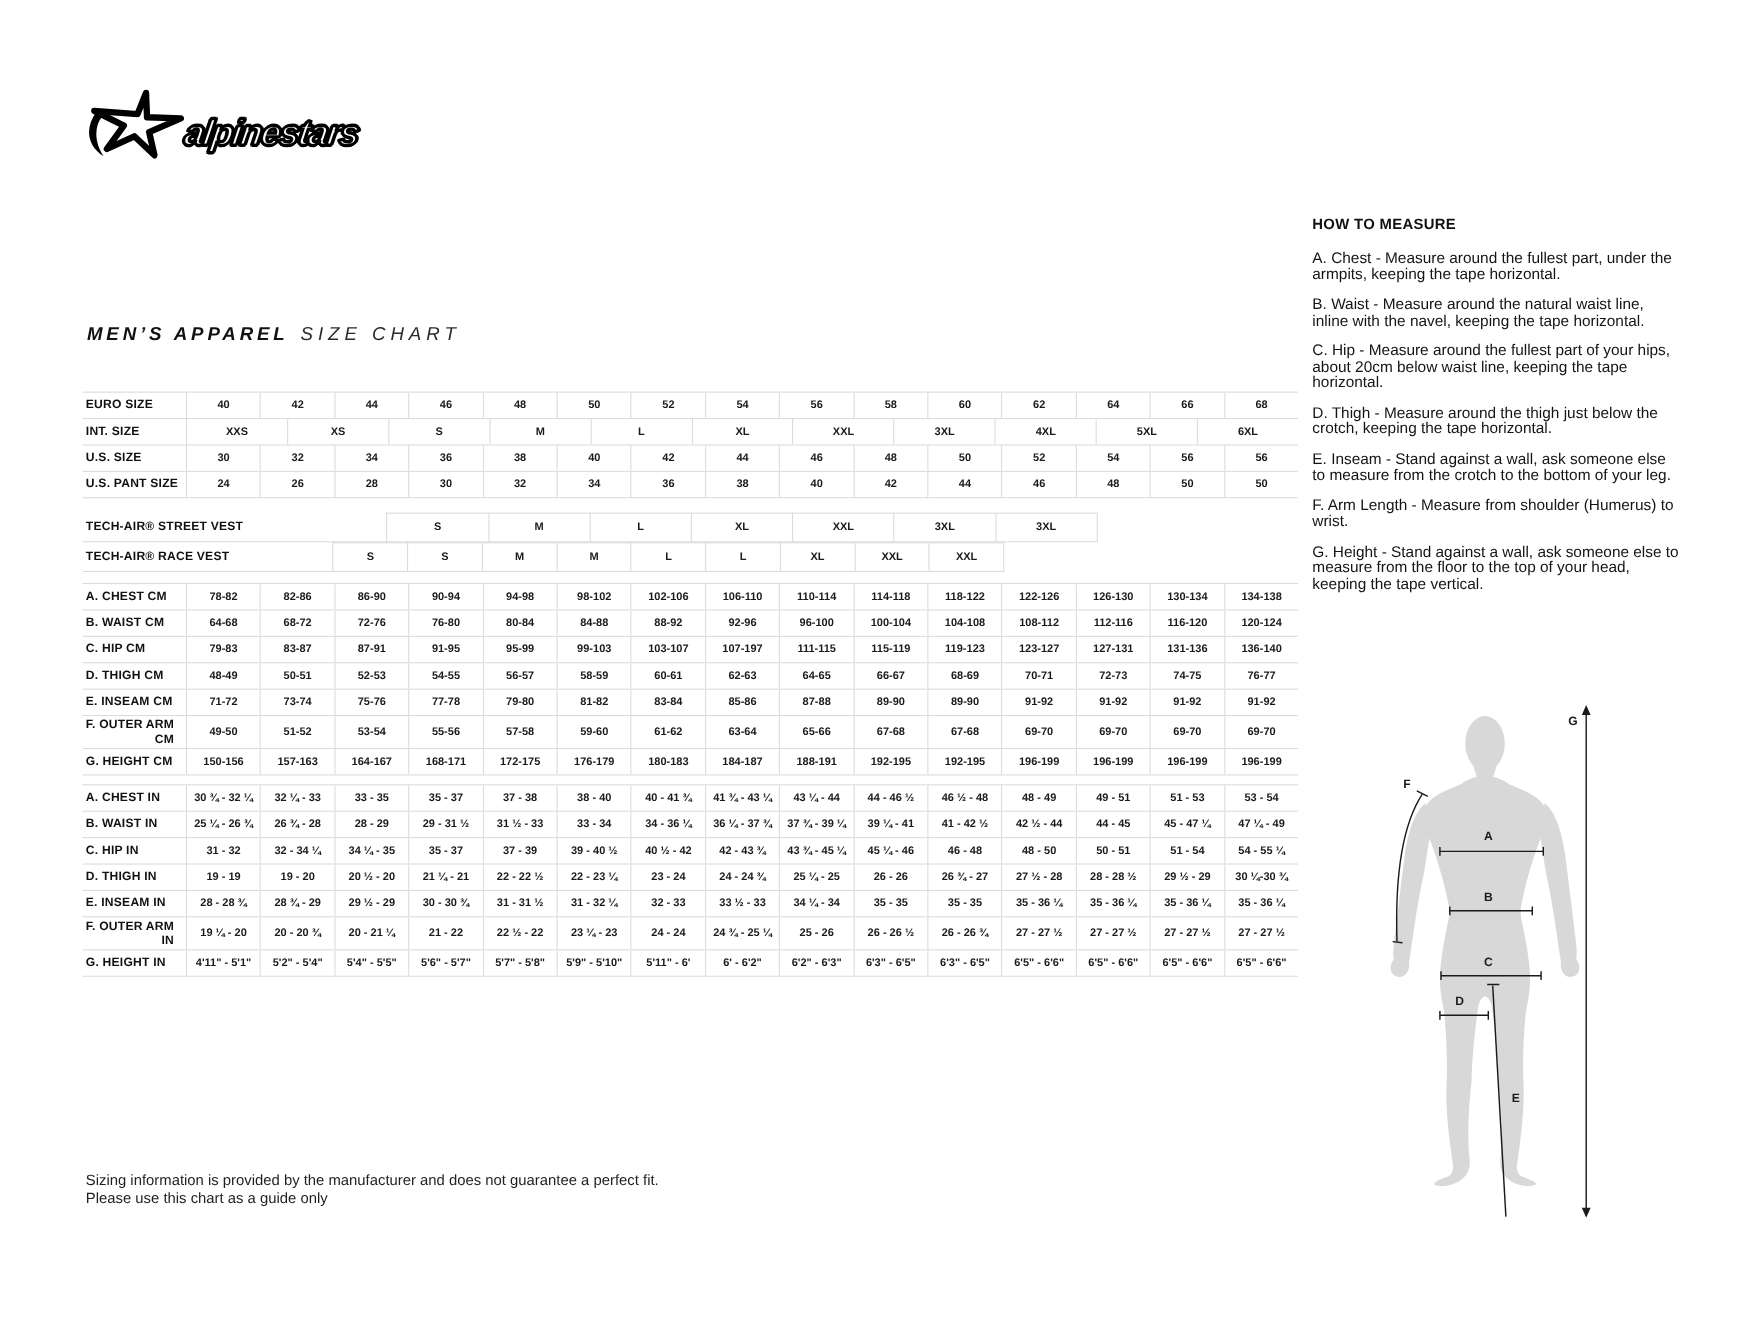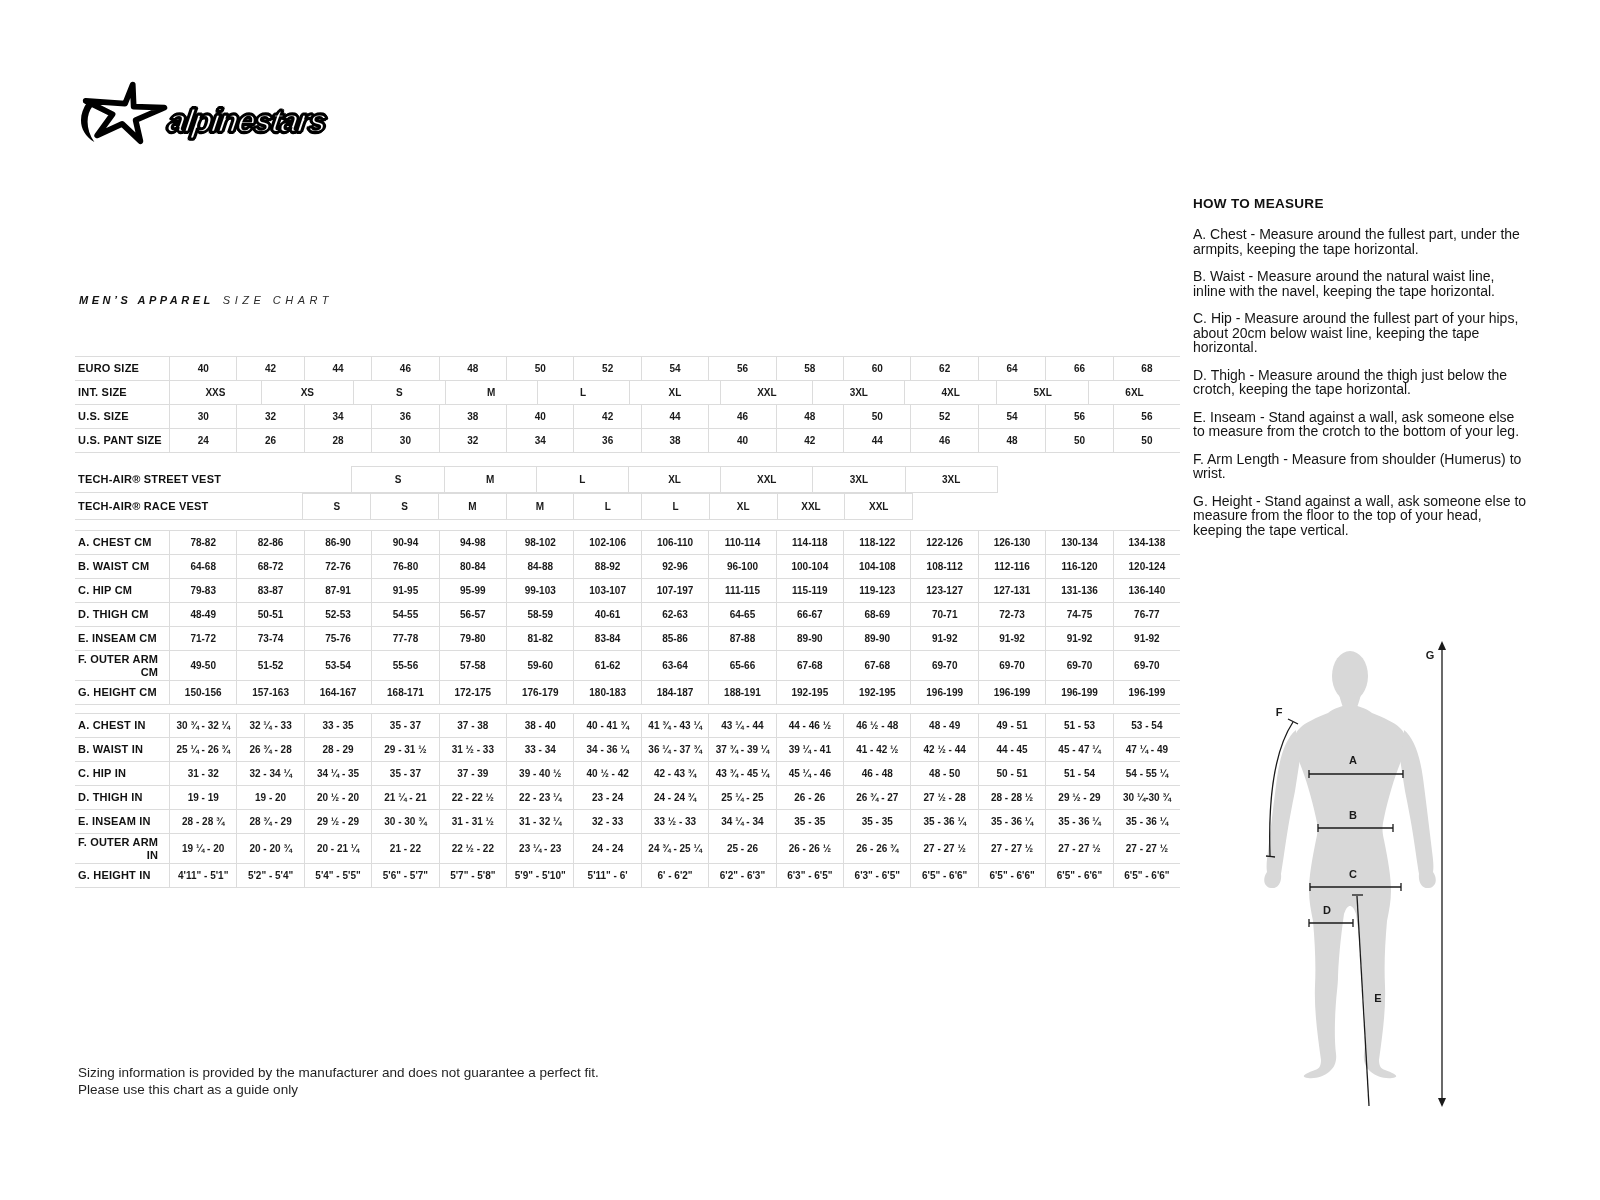--- a/index.html
+++ b/index.html
@@ -10,21 +10,21 @@
 
   
   #logo{left:78px;top:78px;width:300px;height:86px;display:flex;align-items:center;}
   #logo svg{width:96px;height:84px;flex:none;}
   .wordmark{font-style:italic;font-weight:bold;font-size:33px;letter-spacing:-1.5px;
     color:#fff;-webkit-text-stroke:2.6px #000;
     text-shadow:-2px 0 #000,2px 0 #000,0 -2px #000,0 2px #000;
     transform:skewX(-8deg);margin-left:-6px;white-space:nowrap;}
 
   
-  #title{left:79px;top:294px;font-size:11px;font-style:italic;white-space:nowrap;}
+  #title{left:79px;top:294px;font-size:17px;font-style:italic;white-space:nowrap;}
   #title .t1{font-weight:bold;letter-spacing:3.5px;color:#111;}
   #title .t2{font-weight:normal;letter-spacing:4.5px;color:#2a2a2a;margin-left:6px;}
 
   
   #size-table{left:75px;top:356px;width:1105px;}
   .tblock{width:100%;}
   #hdr,#cm,#in{border-top:1px solid #dcdcdc;}
   #vest{margin-top:13px;}
   #cm{margin-top:10px;}
   #in{margin-top:8px;}
@@ -236,21 +236,21 @@
         <div class="cell val">136-140</div>
       </div>
       <div class="trow">
         <div class="cell lbl">D. THIGH CM</div>
         <div class="cell val">48-49</div>
         <div class="cell val">50-51</div>
         <div class="cell val">52-53</div>
         <div class="cell val">54-55</div>
         <div class="cell val">56-57</div>
         <div class="cell val">58-59</div>
-        <div class="cell val">40-61</div>
+        <div class="cell val">60-61</div>
         <div class="cell val">62-63</div>
         <div class="cell val">64-65</div>
         <div class="cell val">66-67</div>
         <div class="cell val">68-69</div>
         <div class="cell val">70-71</div>
         <div class="cell val">72-73</div>
         <div class="cell val">74-75</div>
         <div class="cell val">76-77</div>
       </div>
       <div class="trow">

